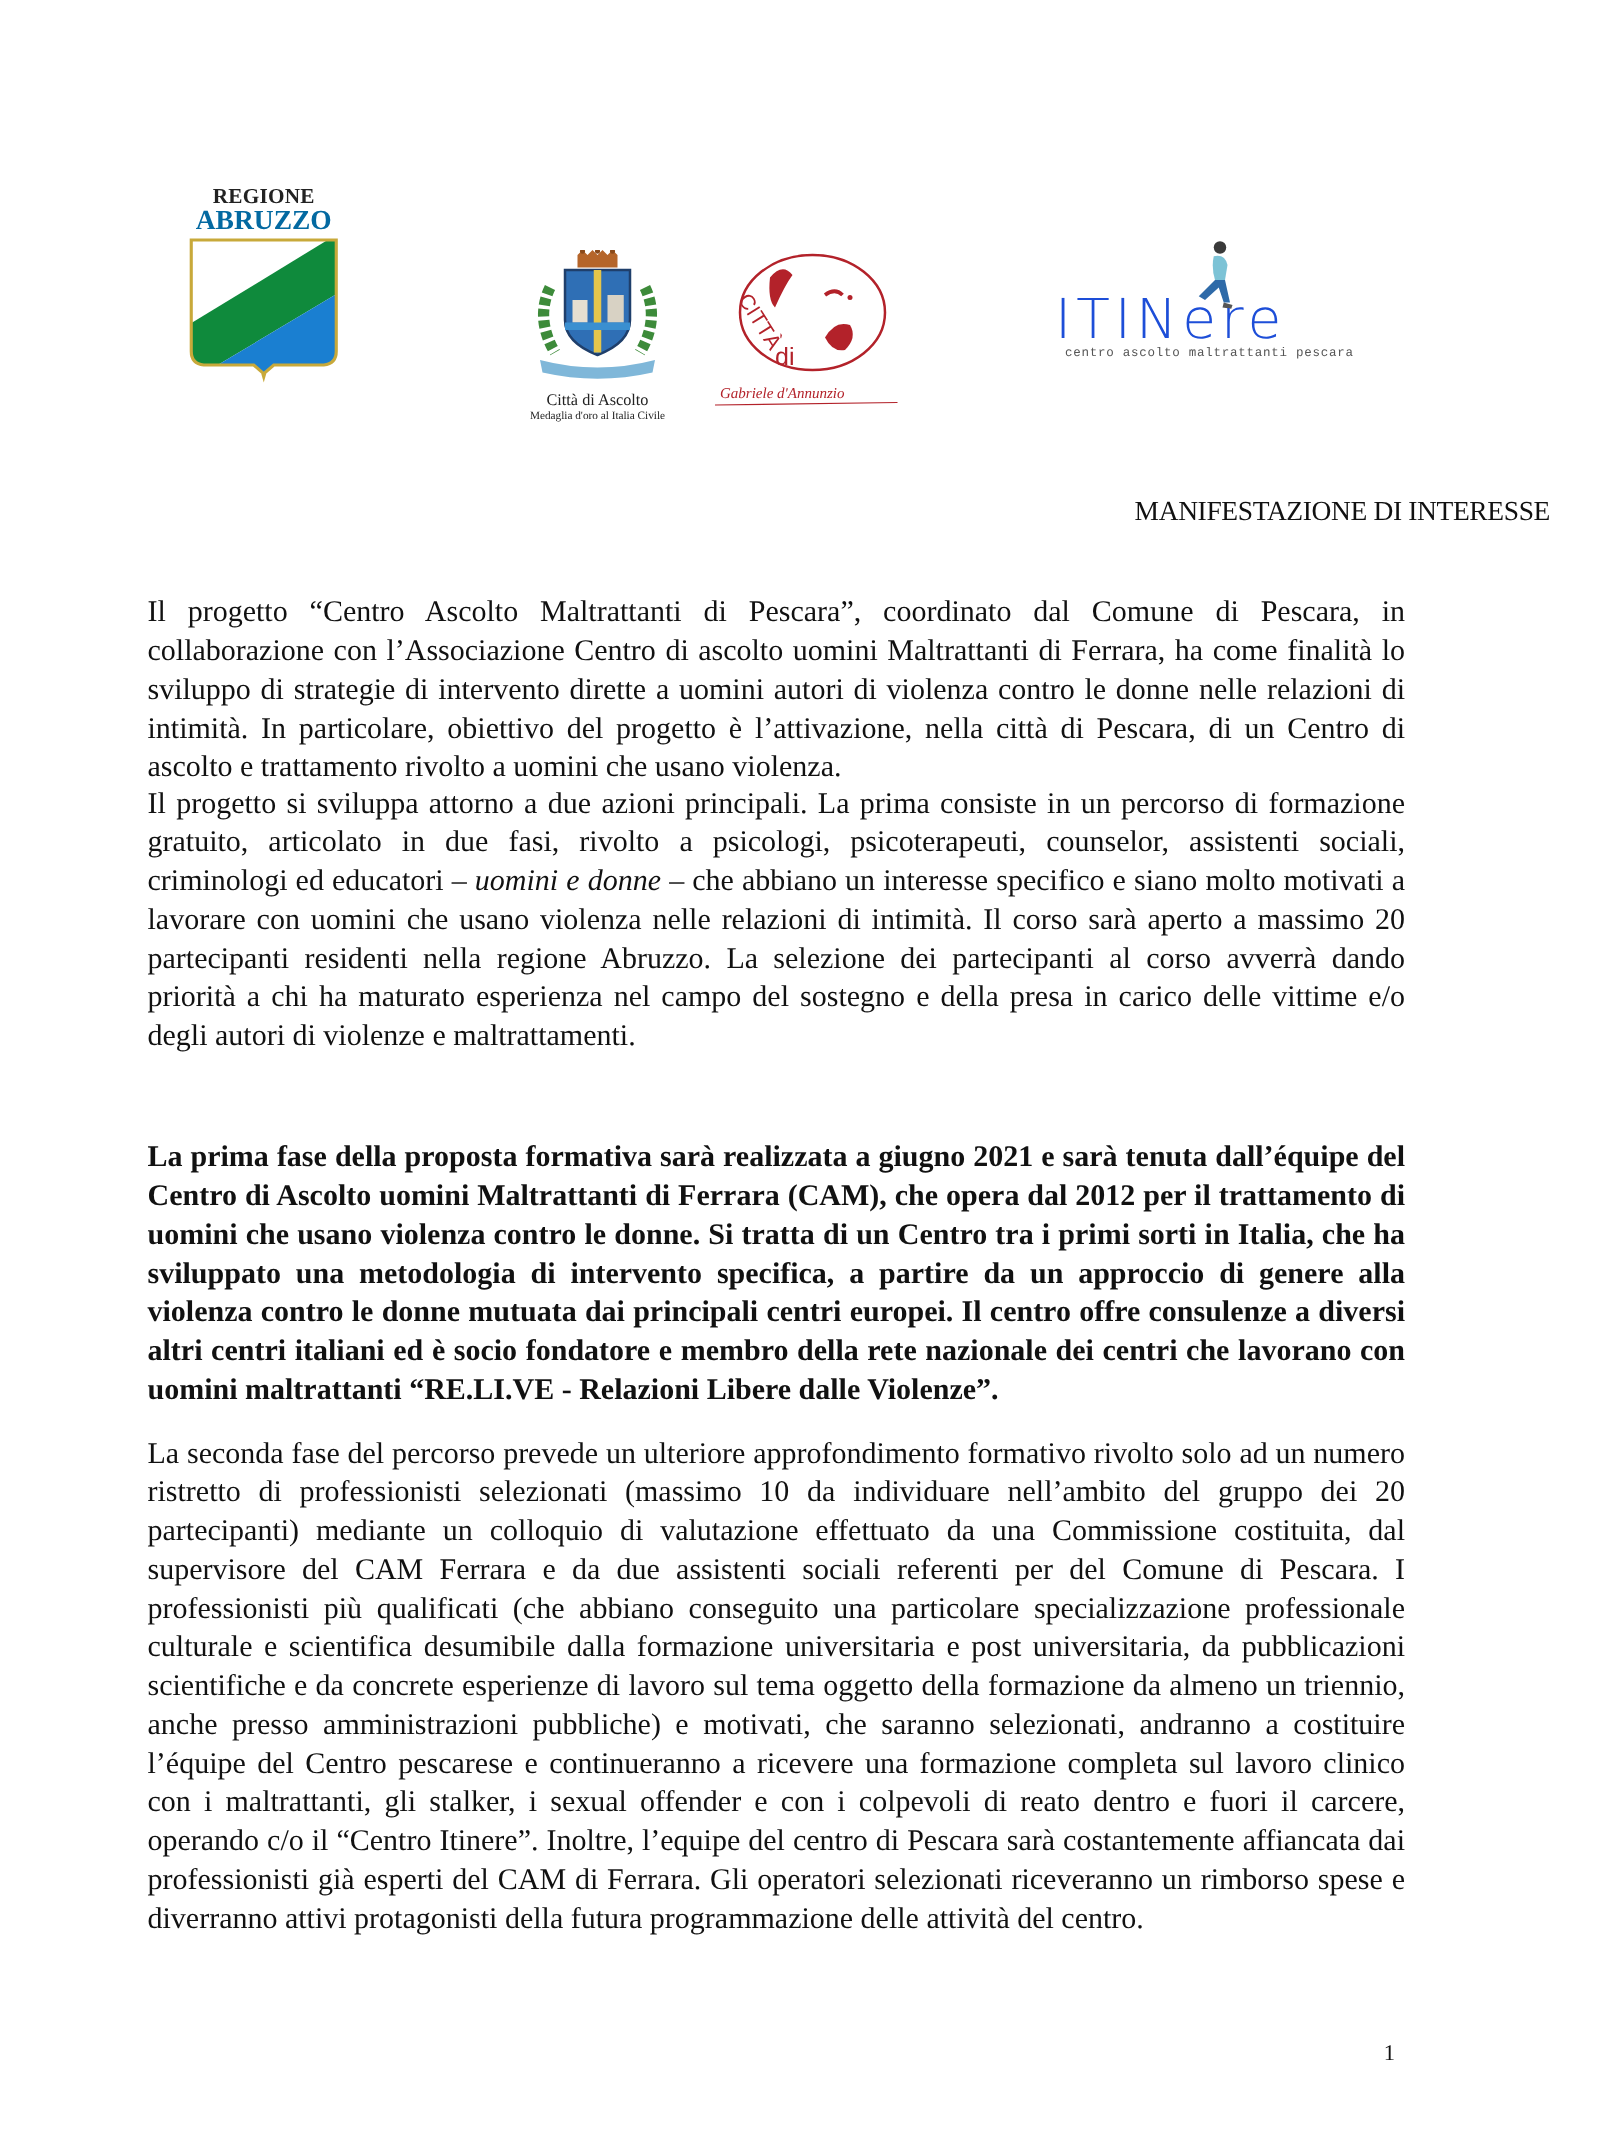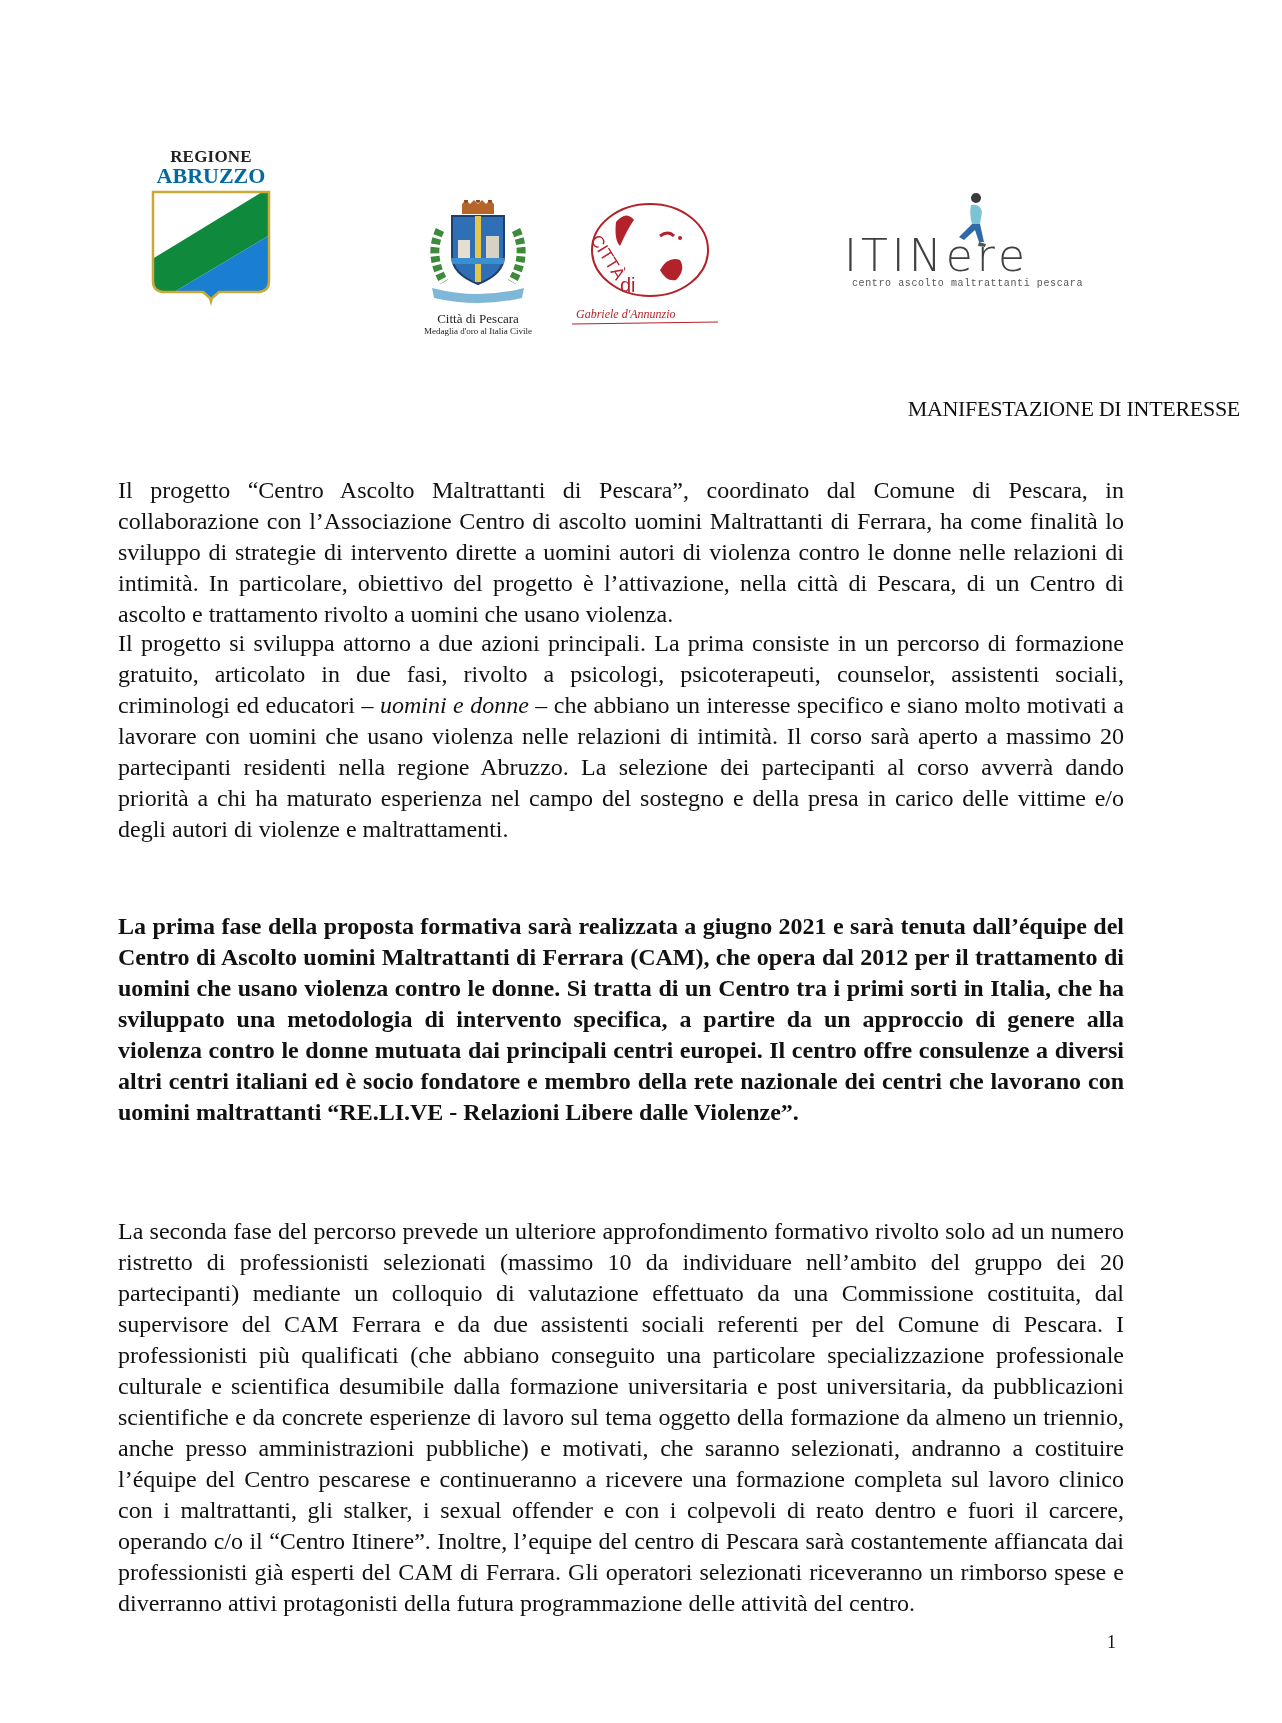--- a/index.html
+++ b/index.html
@@ -11,29 +11,29 @@
   #logo-abruzzo .l2 { font-family: "Liberation Serif", serif; font-weight: bold; font-size: 22px; line-height: 22px; color: #0369a1; }
   #logo-abruzzo svg { display: block; margin: 2px auto 0; }
   
   #logo-pescara { left: 398px; top: 200px; width: 160px; text-align: center; }
   #logo-pescara .cap1 { font-size: 13px; line-height: 14px; color: #222; margin-top: 2px; }
   #logo-pescara .cap2 { font-size: 9px; line-height: 10px; color: #222; }
   
   #logo-dannunzio { left: 568px; top: 200px; width: 160px; }
   
   #logo-itinere { left: 840px; top: 190px; width: 260px; }
-  #itinere-word { font-family: "DejaVu Sans", sans-serif; font-size: 44px; letter-spacing: 4px; color: #404040; font-weight: 300; line-height: 40px; position: absolute; left: 4px; top: 46px; }
+  #itinere-word { font-family: "DejaVu Sans", sans-serif; font-size: 44px; letter-spacing: 4px; color: #1d4ed8; font-weight: 300; line-height: 40px; position: absolute; left: 4px; top: 46px; }
   #itinere-sub { font-family: Liberation Mono, monospace; font-size: 10px; letter-spacing: 0.6px; color: #555; position: absolute; left: 12px; top: 88px; white-space: nowrap; text-transform: lowercase; }
   
   #doc-title { position: absolute; top: 396px; left: 0; width: 1240px; text-align: right; font-size: 22px; letter-spacing: -0.3px; }
   .para { position: absolute; left: 118px; width: 1006px; font-size: 24px; line-height: 31px; text-align: justify; text-align-last: left; }
   #p1 { top: 451px; }
   #p2 { top: 604px; }
   #p3 { top: 887px; font-weight: bold; }
-  #p4 { top: 1192px; }
+  #p4 { top: 1124px; }
   .page-num { position: absolute; left: 1107px; top: 1632px; font-size: 18px; }
 </style>
 </head>
 <body>
 
 <div id="logo-abruzzo" class="logo">
   <div class="l1">REGIONE</div>
   <div class="l2">ABRUZZO</div>
   <svg width="124" height="118" viewBox="0 0 124 118">
     <defs>
@@ -64,21 +64,21 @@
     <path d="M98,30 Q110,55 94,82" stroke="#3d8b3a" stroke-width="9" fill="none" stroke-dasharray="6 3"></path>
 
     <path d="M34,16 H86 V56 Q86,74 60,84 Q34,74 34,56 Z" fill="#2f6fb5" stroke="#1f3f6b" stroke-width="2"></path>
     <rect x="57" y="16" width="6" height="66" fill="#e5c54a"></rect>
     <rect x="40" y="40" width="12" height="18" fill="#e6ded0"></rect>
     <rect x="68" y="36" width="13" height="22" fill="#d8d2c4"></rect>
     <rect x="34" y="58" width="52" height="6" fill="#3a8fd0"></rect>
 
     <path d="M14,88 Q60,100 106,88 L104,98 Q60,108 16,98 Z" fill="#7fb7d9"></path>
   </svg>
-  <div class="cap1">Città di Pescara</div>
+  <div class="cap1">Città di Ascolto</div>
   <div class="cap2">Medaglia d'oro al Italia Civile</div>
 </div>
 
 <div id="logo-dannunzio" class="logo">
   <svg width="160" height="130" viewBox="0 0 160 130">
     <ellipse cx="82" cy="50" rx="58" ry="46" fill="none" stroke="#b3222a" stroke-width="2"></ellipse>
 
     <path d="M48,22 Q58,10 66,20 Q60,28 52,46 Q46,40 48,22 Z" fill="#b3222a"></path>
     <path d="M92,36 Q100,30 106,36" stroke="#b3222a" stroke-width="3" fill="none"></path>
     <circle cx="112" cy="38" r="2" fill="#b3222a"></circle>

